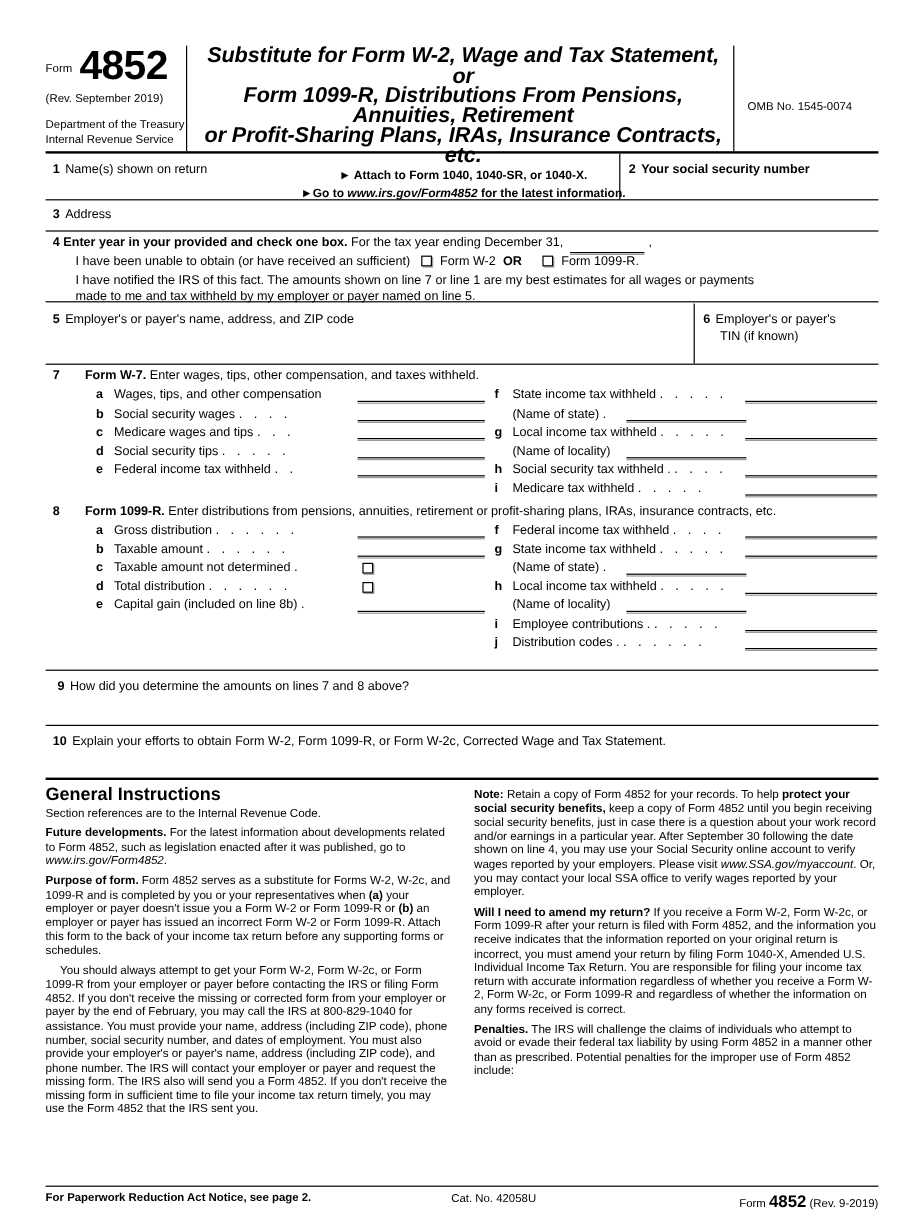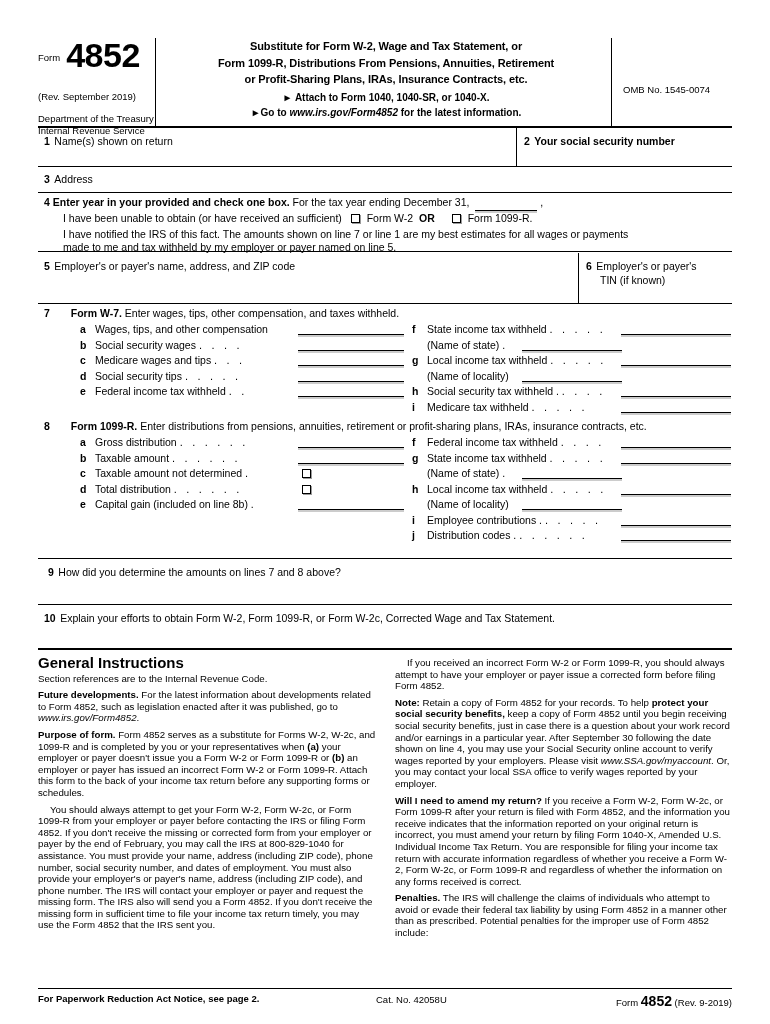--- a/index.html
+++ b/index.html
@@ -42,23 +42,23 @@
   .hdr-center { position:absolute; left:126px; top:0; width:444px; text-align:center; }
   .hdr-divider2 { position:absolute; left:573px; top:0; width:1.4px; height:88px; background:#000; }
   .hdr-right { position:absolute; left:585px; top:0; width:109px; }
 
   .form-word { font-size:9.5px; }
   .form-num {
     font-size: 34px; font-weight: bold; letter-spacing:-0.5px;
     line-height: 34px; display:inline-block; margin-left:6px;
     vertical-align: -6px;
   }
-  .rev { font-size:9.5px; margin-top:19px; }
+  .rev { font-size:9.5px; margin-top:5px; }
   .dept { font-size:9.5px; margin-top:11px; line-height:11.5px; }
-  .title-line { font-size:11px; font-weight:bold; line-height:16.5px; letter-spacing:-0.1px;}
+  .title-line { font-size:18px; font-weight:bold; line-height:16.5px; letter-spacing:-0.1px;font-style:italic;}
   .attach { font-size:10px; font-weight:bold; margin-top:4px; }
   .omb { font-size:9.5px; margin-top:46px; }
 
   
   .band { position:absolute; left:38px; width:694px; }
   .num { font-weight:bold; font-size:10.5px; }
   .lbl { font-size:10.5px; }
   .bold { font-weight:bold; }
   .vline { position:absolute; width:1.2px; background:#000; }
 
@@ -334,21 +334,20 @@
 
   <div class="instr" style="left:38px; top:657px; width:338px;">
     <div class="gi-head">General Instructions</div>
     <p>Section references are to the Internal Revenue Code.</p>
     <p><span class="bold">Future developments.</span><span> For the latest information about developments related to Form 4852, such as legislation enacted after it was published, go to </span><span class="it">www.irs.gov/Form4852</span><span>.</span></p>
     <p><span class="bold">Purpose of form.</span><span> Form 4852 serves as a substitute for Forms W-2, W-2c, and 1099-R and is completed by you or your representatives when </span><span class="bold">(a)</span><span> your employer or payer doesn't issue you a Form W-2 or Form 1099-R or </span><span class="bold">(b)</span><span> an employer or payer has issued an incorrect Form W-2 or Form 1099-R. Attach this form to the back of your income tax return before any supporting forms or schedules.</span></p>
     <p class="ind">You should always attempt to get your Form W-2, Form W-2c, or Form 1099-R from your employer or payer before contacting the IRS or filing Form 4852. If you don't receive the missing or corrected form from your employer or payer by the end of February, you may call the IRS at 800-829-1040 for assistance. You must provide your name, address (including ZIP code), phone number, social security number, and dates of employment. You must also provide your employer's or payer's name, address (including ZIP code), and phone number. The IRS will contact your employer or payer and request the missing form. The IRS also will send you a Form 4852. If you don't receive the missing form in sufficient time to file your income tax return timely, you may use the Form 4852 that the IRS sent you.</p>
   </div>
 
   <div class="instr" style="left:395px; top:657px; width:338px;">
-    <p class="ind">If you received an incorrect Form W-2 or Form 1099-R, you should always attempt to have your employer or payer issue a corrected form before filing Form 4852.</p>
     <p><span class="bold">Note:</span><span> Retain a copy of Form 4852 for your records. To help </span><span class="bold">protect your social security benefits,</span><span> keep a copy of Form 4852 until you begin receiving social security benefits, just in case there is a question about your work record and/or earnings in a particular year. After September 30 following the date shown on line 4, you may use your Social Security online account to verify wages reported by your employers. Please visit </span><span class="it">www.SSA.gov/myaccount</span><span>. Or, you may contact your local SSA office to verify wages reported by your employer.</span></p>
     <p><span class="bold">Will I need to amend my return?</span><span> If you receive a Form W-2, Form W-2c, or Form 1099-R after your return is filed with Form 4852, and the information you receive indicates that the information reported on your original return is incorrect, you must amend your return by filing Form 1040-X, Amended U.S. Individual Income Tax Return. You are responsible for filing your income tax return with accurate information regardless of whether you receive a Form W-2, Form W-2c, or Form 1099-R and regardless of whether the information on any forms received is correct.</span></p>
     <p><span class="bold">Penalties.</span><span> The IRS will challenge the claims of individuals who attempt to avoid or evade their federal tax liability by using Form 4852 in a manner other than as prescribed. Potential penalties for the improper use of Form 4852 include:</span></p>
   </div>
 
   <div class="band hr-med" style="top:988px;"></div>
   <div class="footer">
     <span class="bold" style="position:absolute; left:0; top:0;">For Paperwork Reduction Act Notice, see page 2.</span>
     <span style="position:absolute; left:338px; top:1px;">Cat. No. 42058U</span>
     <span style="position:absolute; right:0; top:0; white-space:nowrap;">

